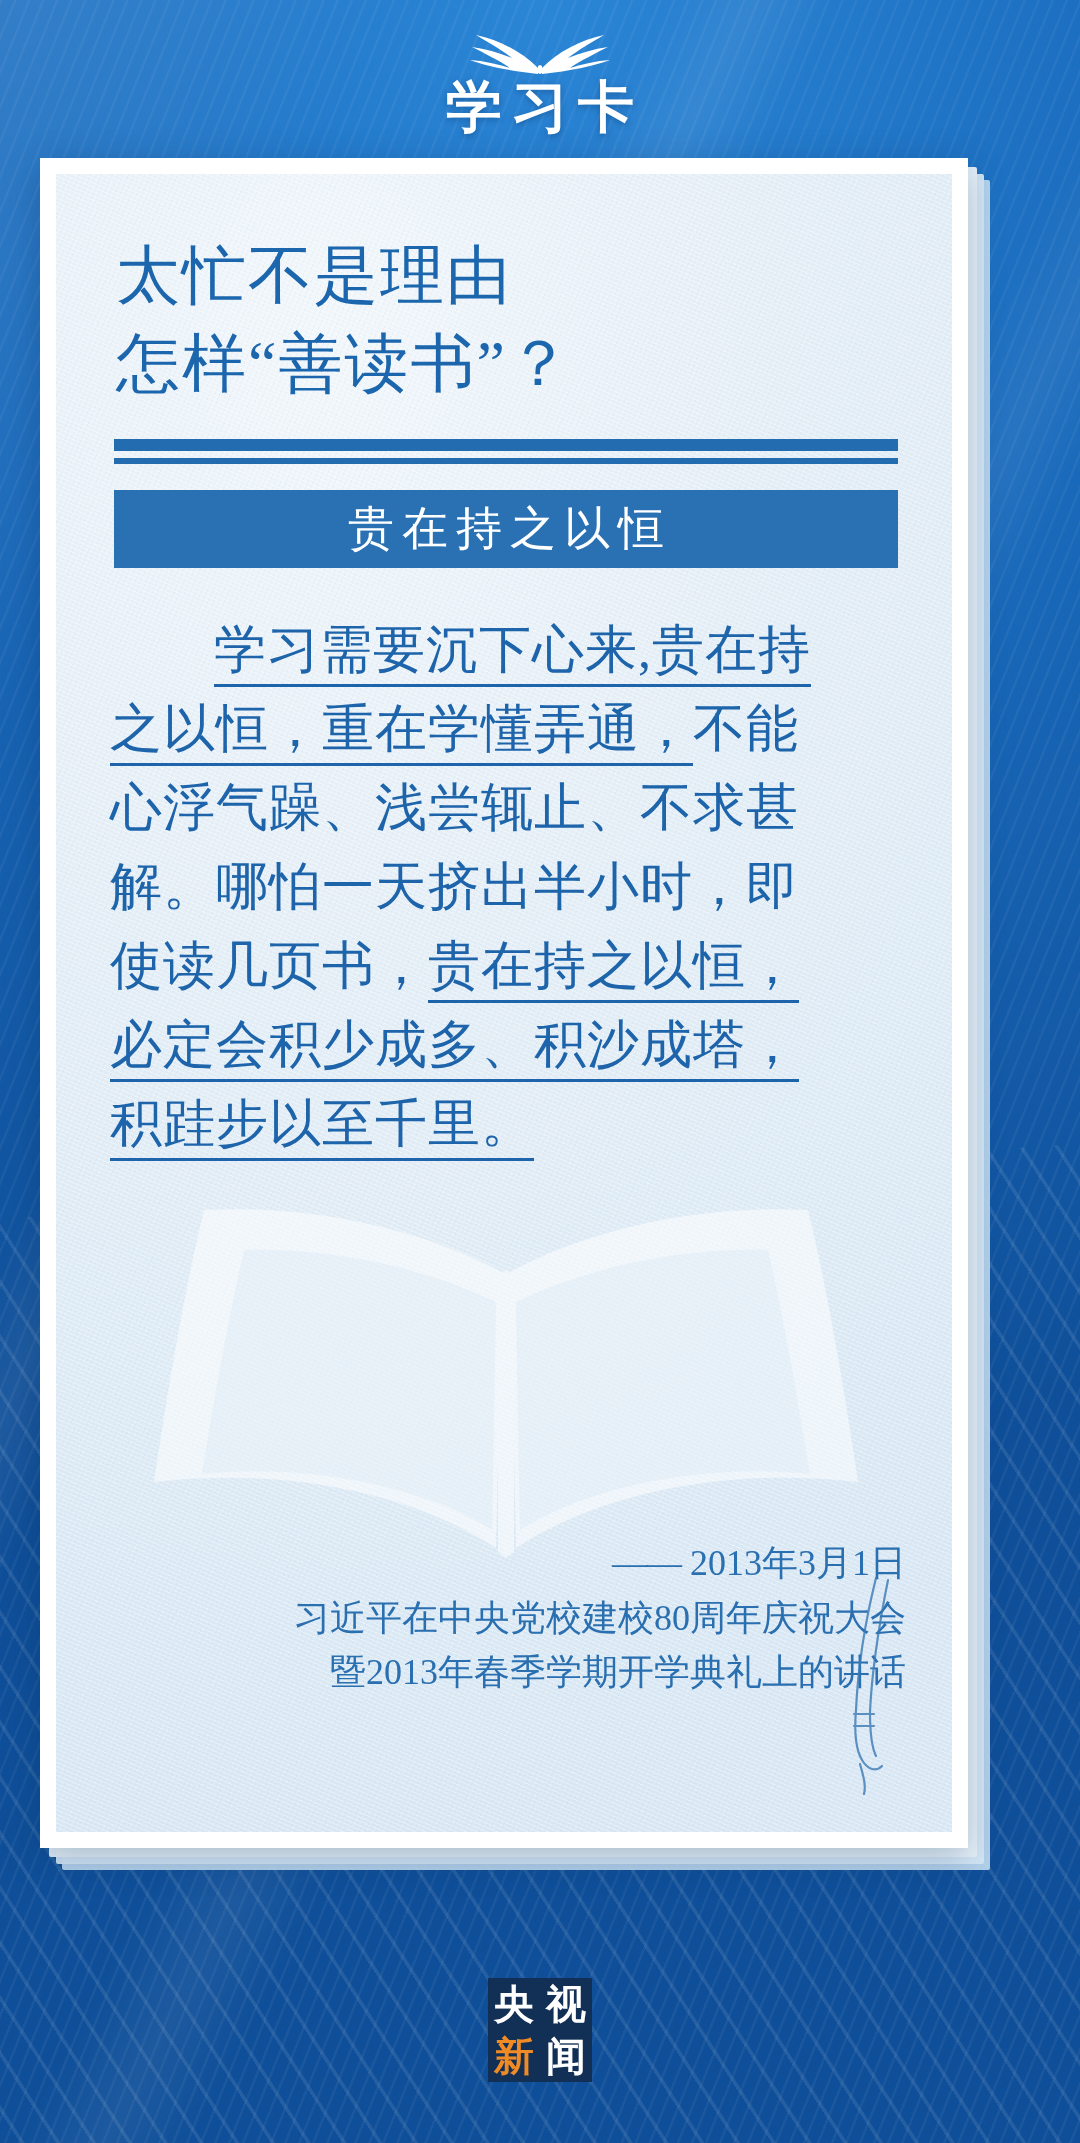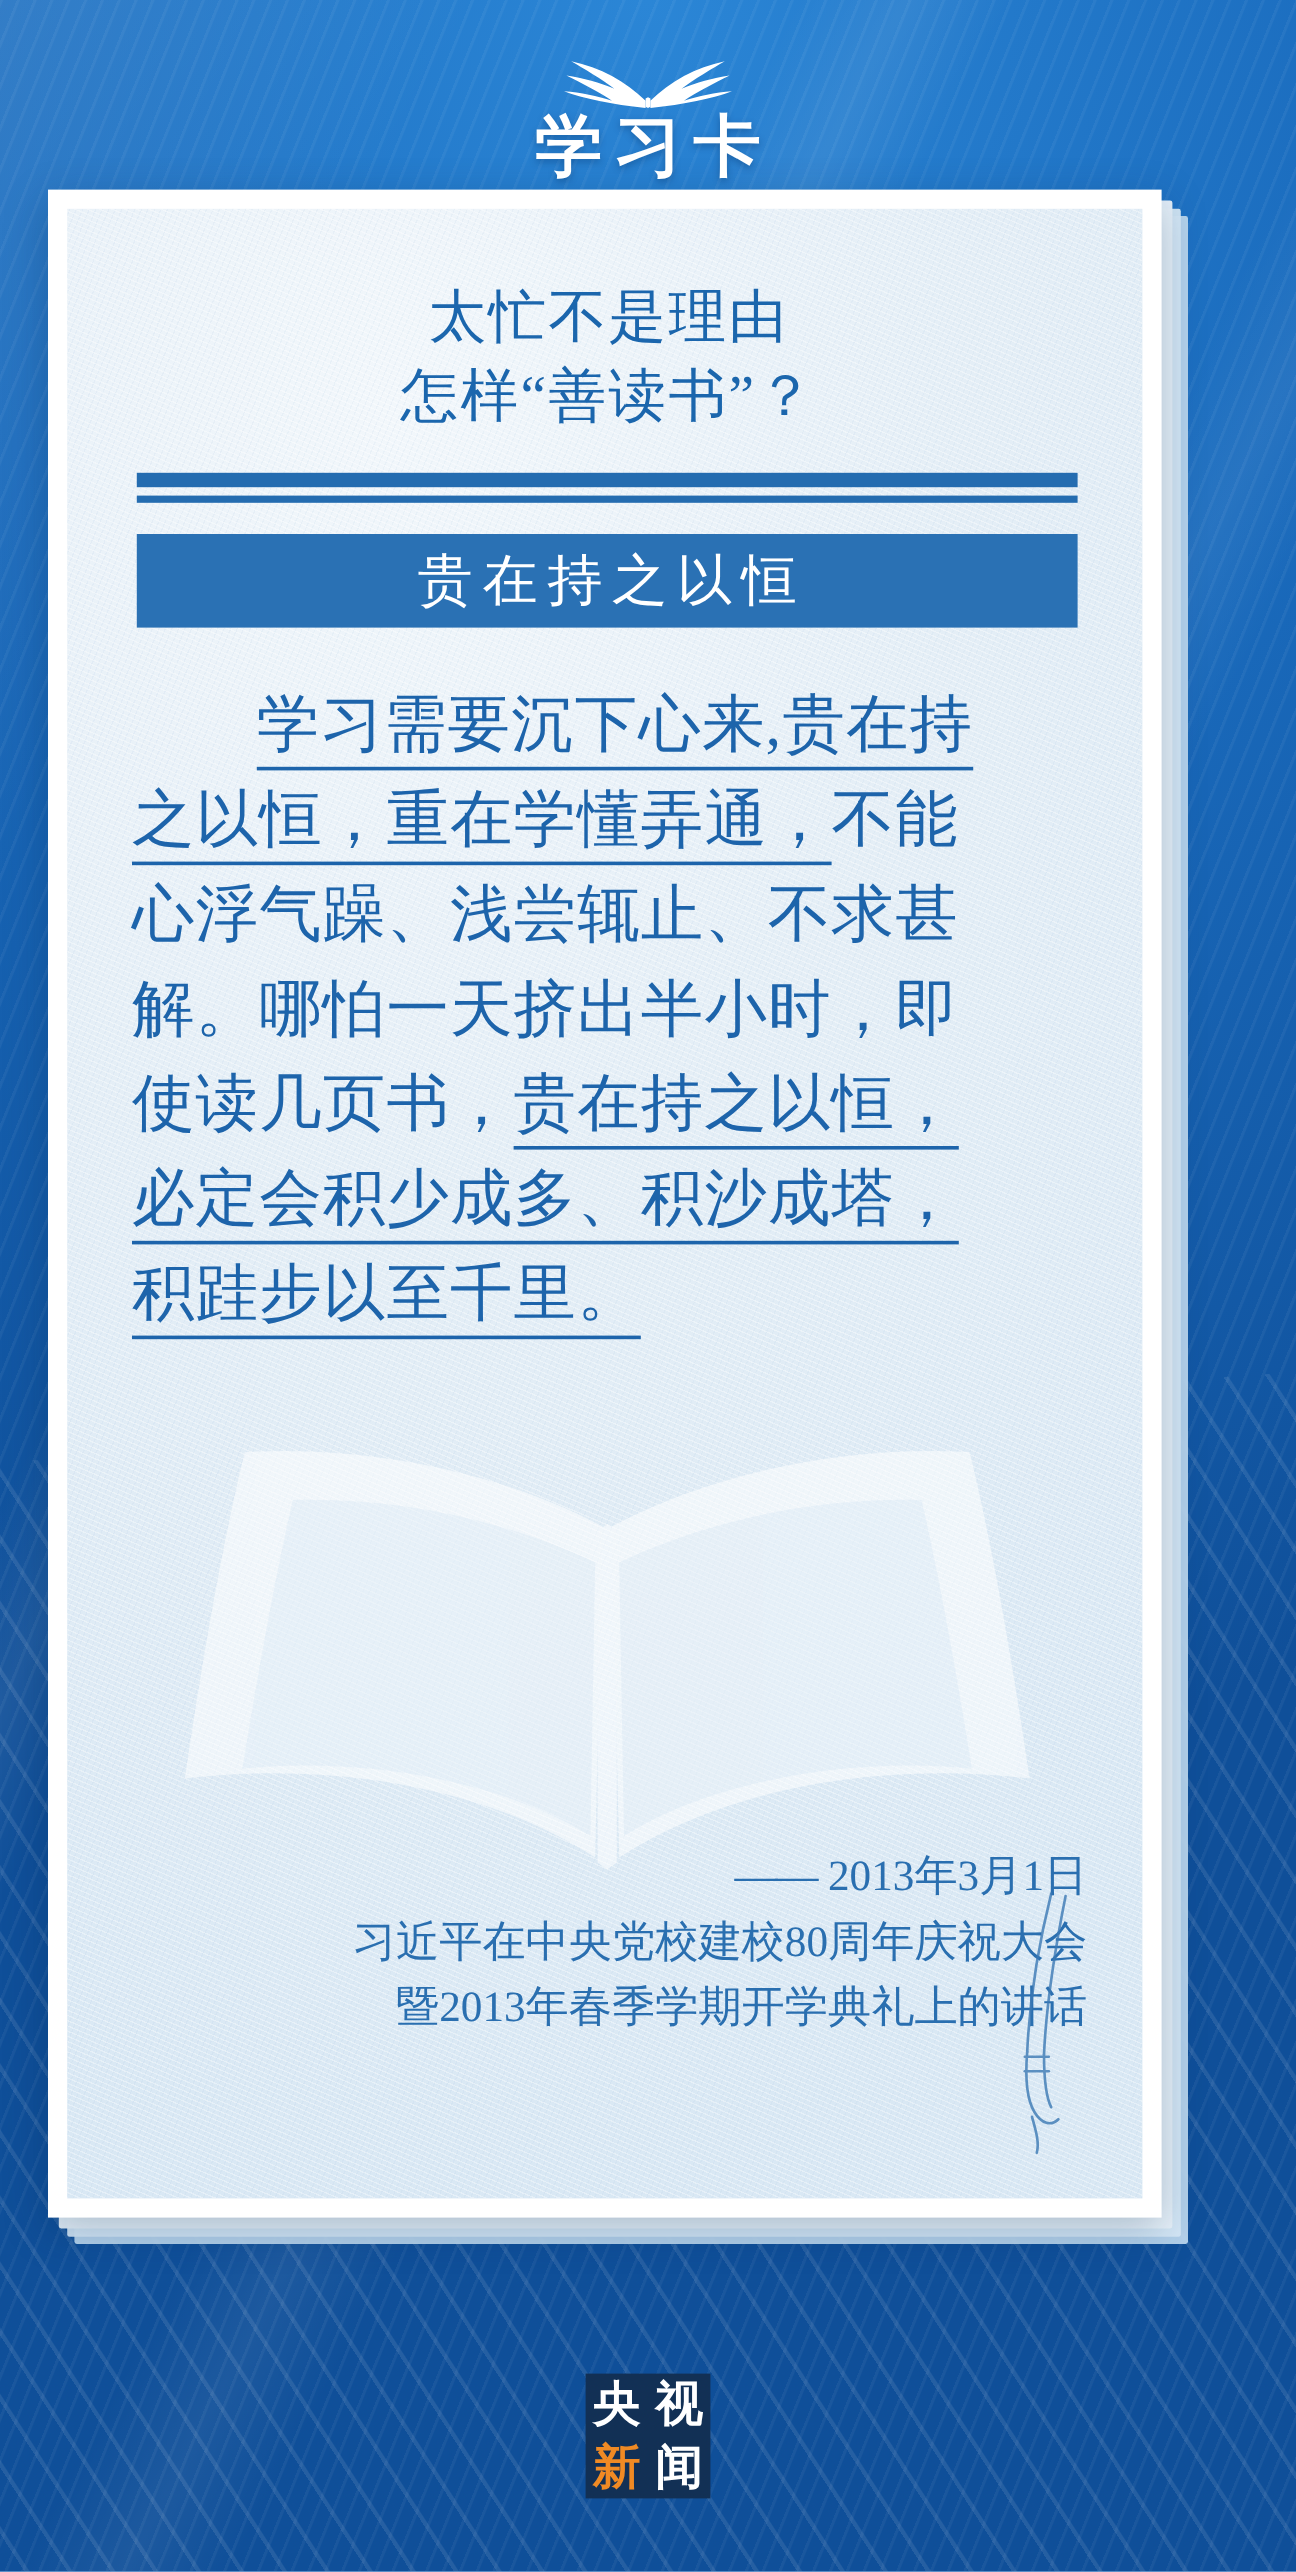--- a/index.html
+++ b/index.html
@@ -52,21 +52,21 @@
         rgba(255,255,255,0.10) 3px,
         rgba(255,255,255,0) 4px,
         rgba(255,255,255,0) 30px);
     transform: rotate(-4deg);
     opacity: .9;
   }
 
   
   .header {
     position: absolute;
-    top: 16px; left: 0; right: 0;
+    top: 0; left: 0; right: 0;
     height: 150px;
     display: flex;
     flex-direction: column;
     align-items: center;
     justify-content: flex-start;
     padding-top: 22px;
     z-index: 5;
   }
   .book-logo { width: 176px; height: 52px; display: block; }
   .header-title {
@@ -141,27 +141,26 @@
   .card-content {
     position: absolute;
     inset: 0;
     padding: 58px 54px 0 54px;
     z-index: 2;
   }
 
   
   .headline {
     color: #1b66ad;
-    font-size: 48px;
+    font-size: 64px;
     line-height: 1.38;
     letter-spacing: 2px;
     font-weight: 400;
     font-family: "Liberation Serif", "DejaVu Serif", serif;
     padding-left: 6px;
-    text-align: center;
   }
   .headline .hl-line { display: block; white-space: nowrap; }
 
   
   .rules { margin-top: 30px; padding-left: 4px; }
   .rule-thick { height: 12px; background: #246cb0; }
   .rule-gap   { height: 7px; }
   .rule-thin  { height: 6px; background: #246cb0; }
 
   .banner {

